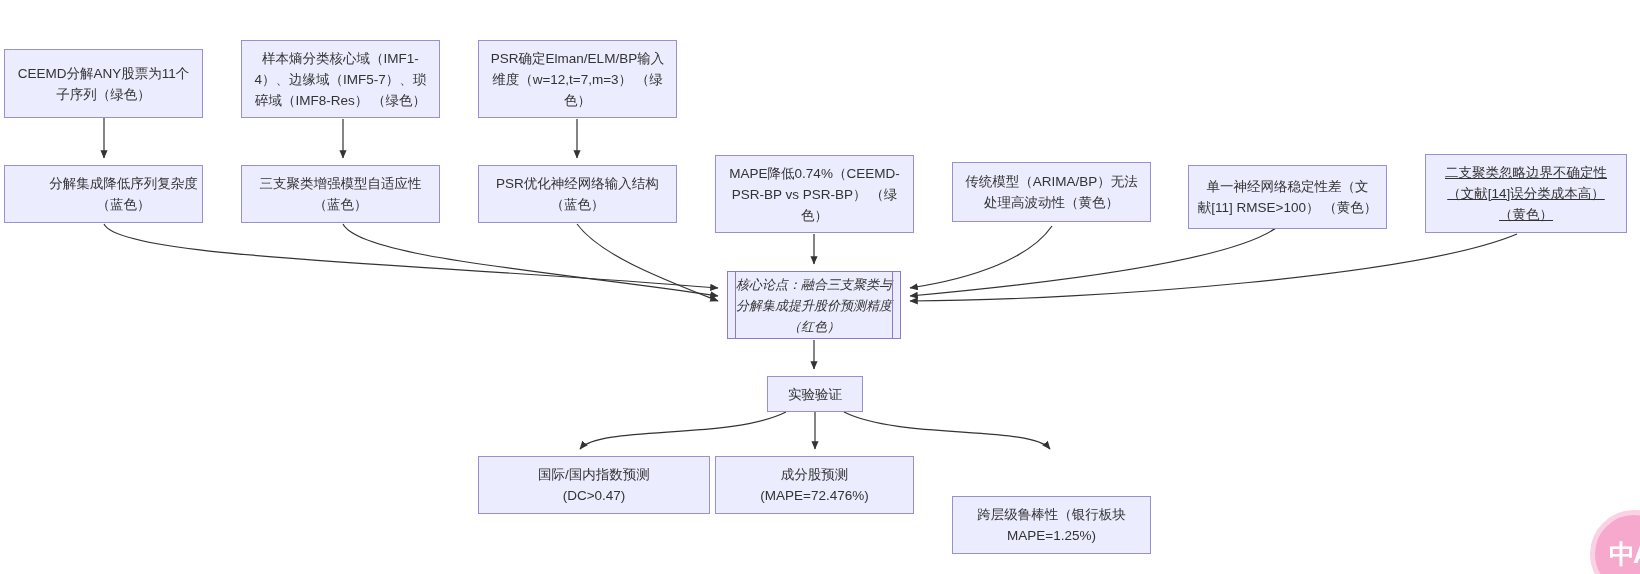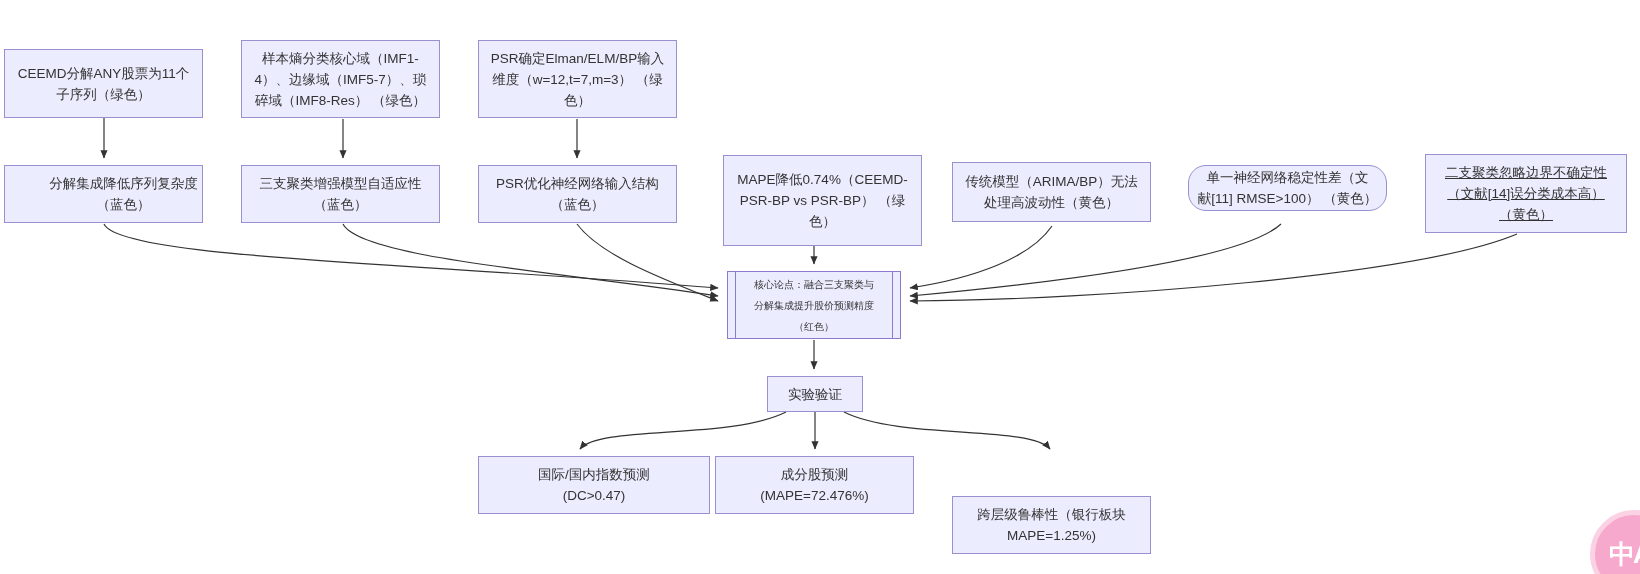--- a/index.html
+++ b/index.html
@@ -9,34 +9,34 @@
   }
   .stage{position:absolute;inset:0;}
   svg.edges{position:absolute;left:0;top:0;pointer-events:none;}
   .node{
     position:absolute;box-sizing:border-box;
     background:#ECECFF;border:1px solid #9a8fd0;
     display:flex;align-items:center;justify-content:center;
     text-align:center;font-size:13.5px;line-height:21px;
     white-space:pre-line;padding:3px 4px;
   }
-  .node.subroutine{border-color:#8f79cc;font-size:10px;}
+  .node.subroutine{border-color:#8f79cc;font-size:13px;font-style:italic;}
   .node .vline{position:absolute;top:0;bottom:0;width:0;border-left:1px solid #8f79cc;}
   .node .vline.l{left:7px;}
   .node .vline.r{right:7px;}
   
   #n-ceemd   {left:4px;   top:49px;  width:199px; height:69px;}
   #n-entropy {left:241px; top:40px;  width:199px; height:78px;}
   #n-psrdim  {left:478px; top:40px;  width:199px; height:78px;}
   #n-decomp  {left:4px;   top:165px; width:199px; height:58px;padding-left:44px;}
   #n-threeway{left:241px; top:165px; width:199px; height:58px;}
   #n-psropt  {left:478px; top:165px; width:199px; height:58px;}
-  #n-mape    {left:715px; top:155px; width:199px; height:91px;margin-left:8px;}
+  #n-mape    {left:715px; top:155px; width:199px; height:78px;}
   #n-trad    {left:952px; top:162px; width:199px; height:60px;}
-  #n-single  {left:1188px;top:165px; width:199px; height:46px;border-radius:18px;}
+  #n-single  {left:1188px;top:165px; width:199px; height:64px;}
   #n-twoway  {left:1425px;top:154px; width:202px; height:79px;text-decoration:underline;}
   #n-core    {left:727px; top:271px; width:174px; height:68px;}
   #n-exp     {left:767px; top:376px; width:96px;  height:36px;}
   #n-index   {left:478px; top:456px; width:232px; height:58px;}
   #n-const   {left:715px; top:456px; width:199px; height:58px;}
   #n-robust  {left:952px; top:456px; width:199px; height:58px;margin-top:40px;}
   
   .translate-btn{
     position:absolute;right:-38px;top:510px;width:88px;height:88px;
     border-radius:50%;background:#F6A9CC;border:5px solid #FBD2E4;

